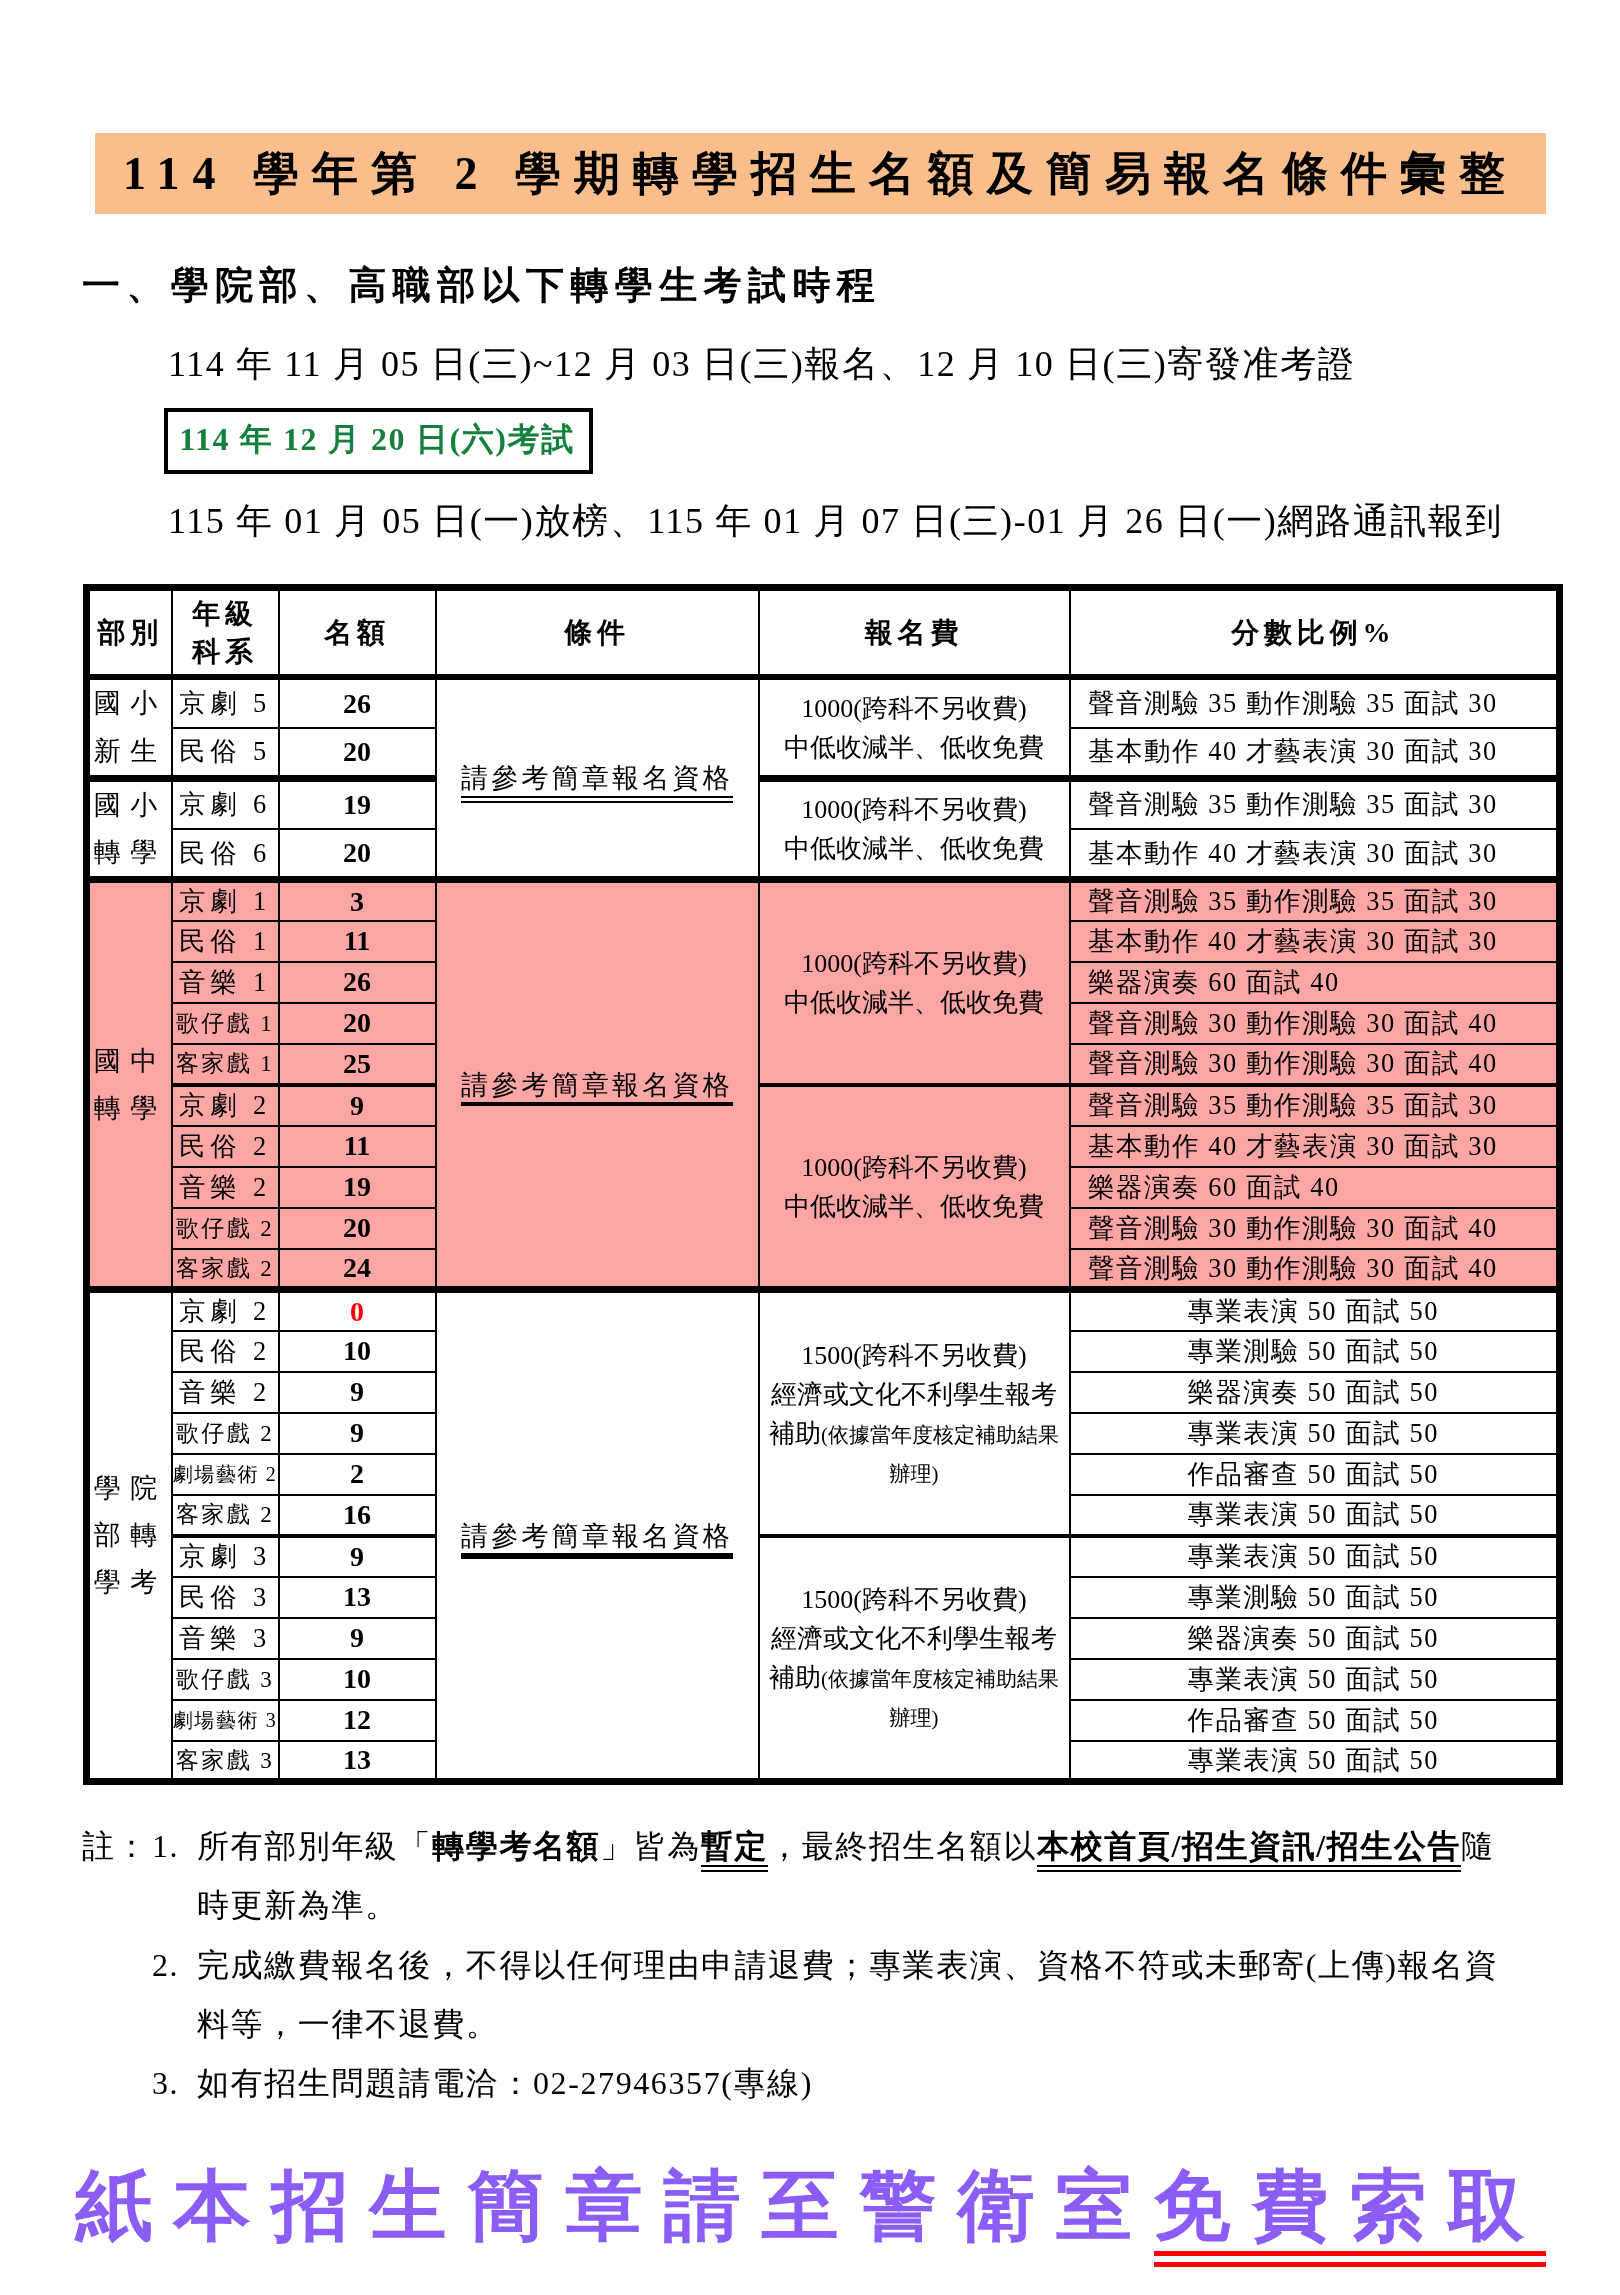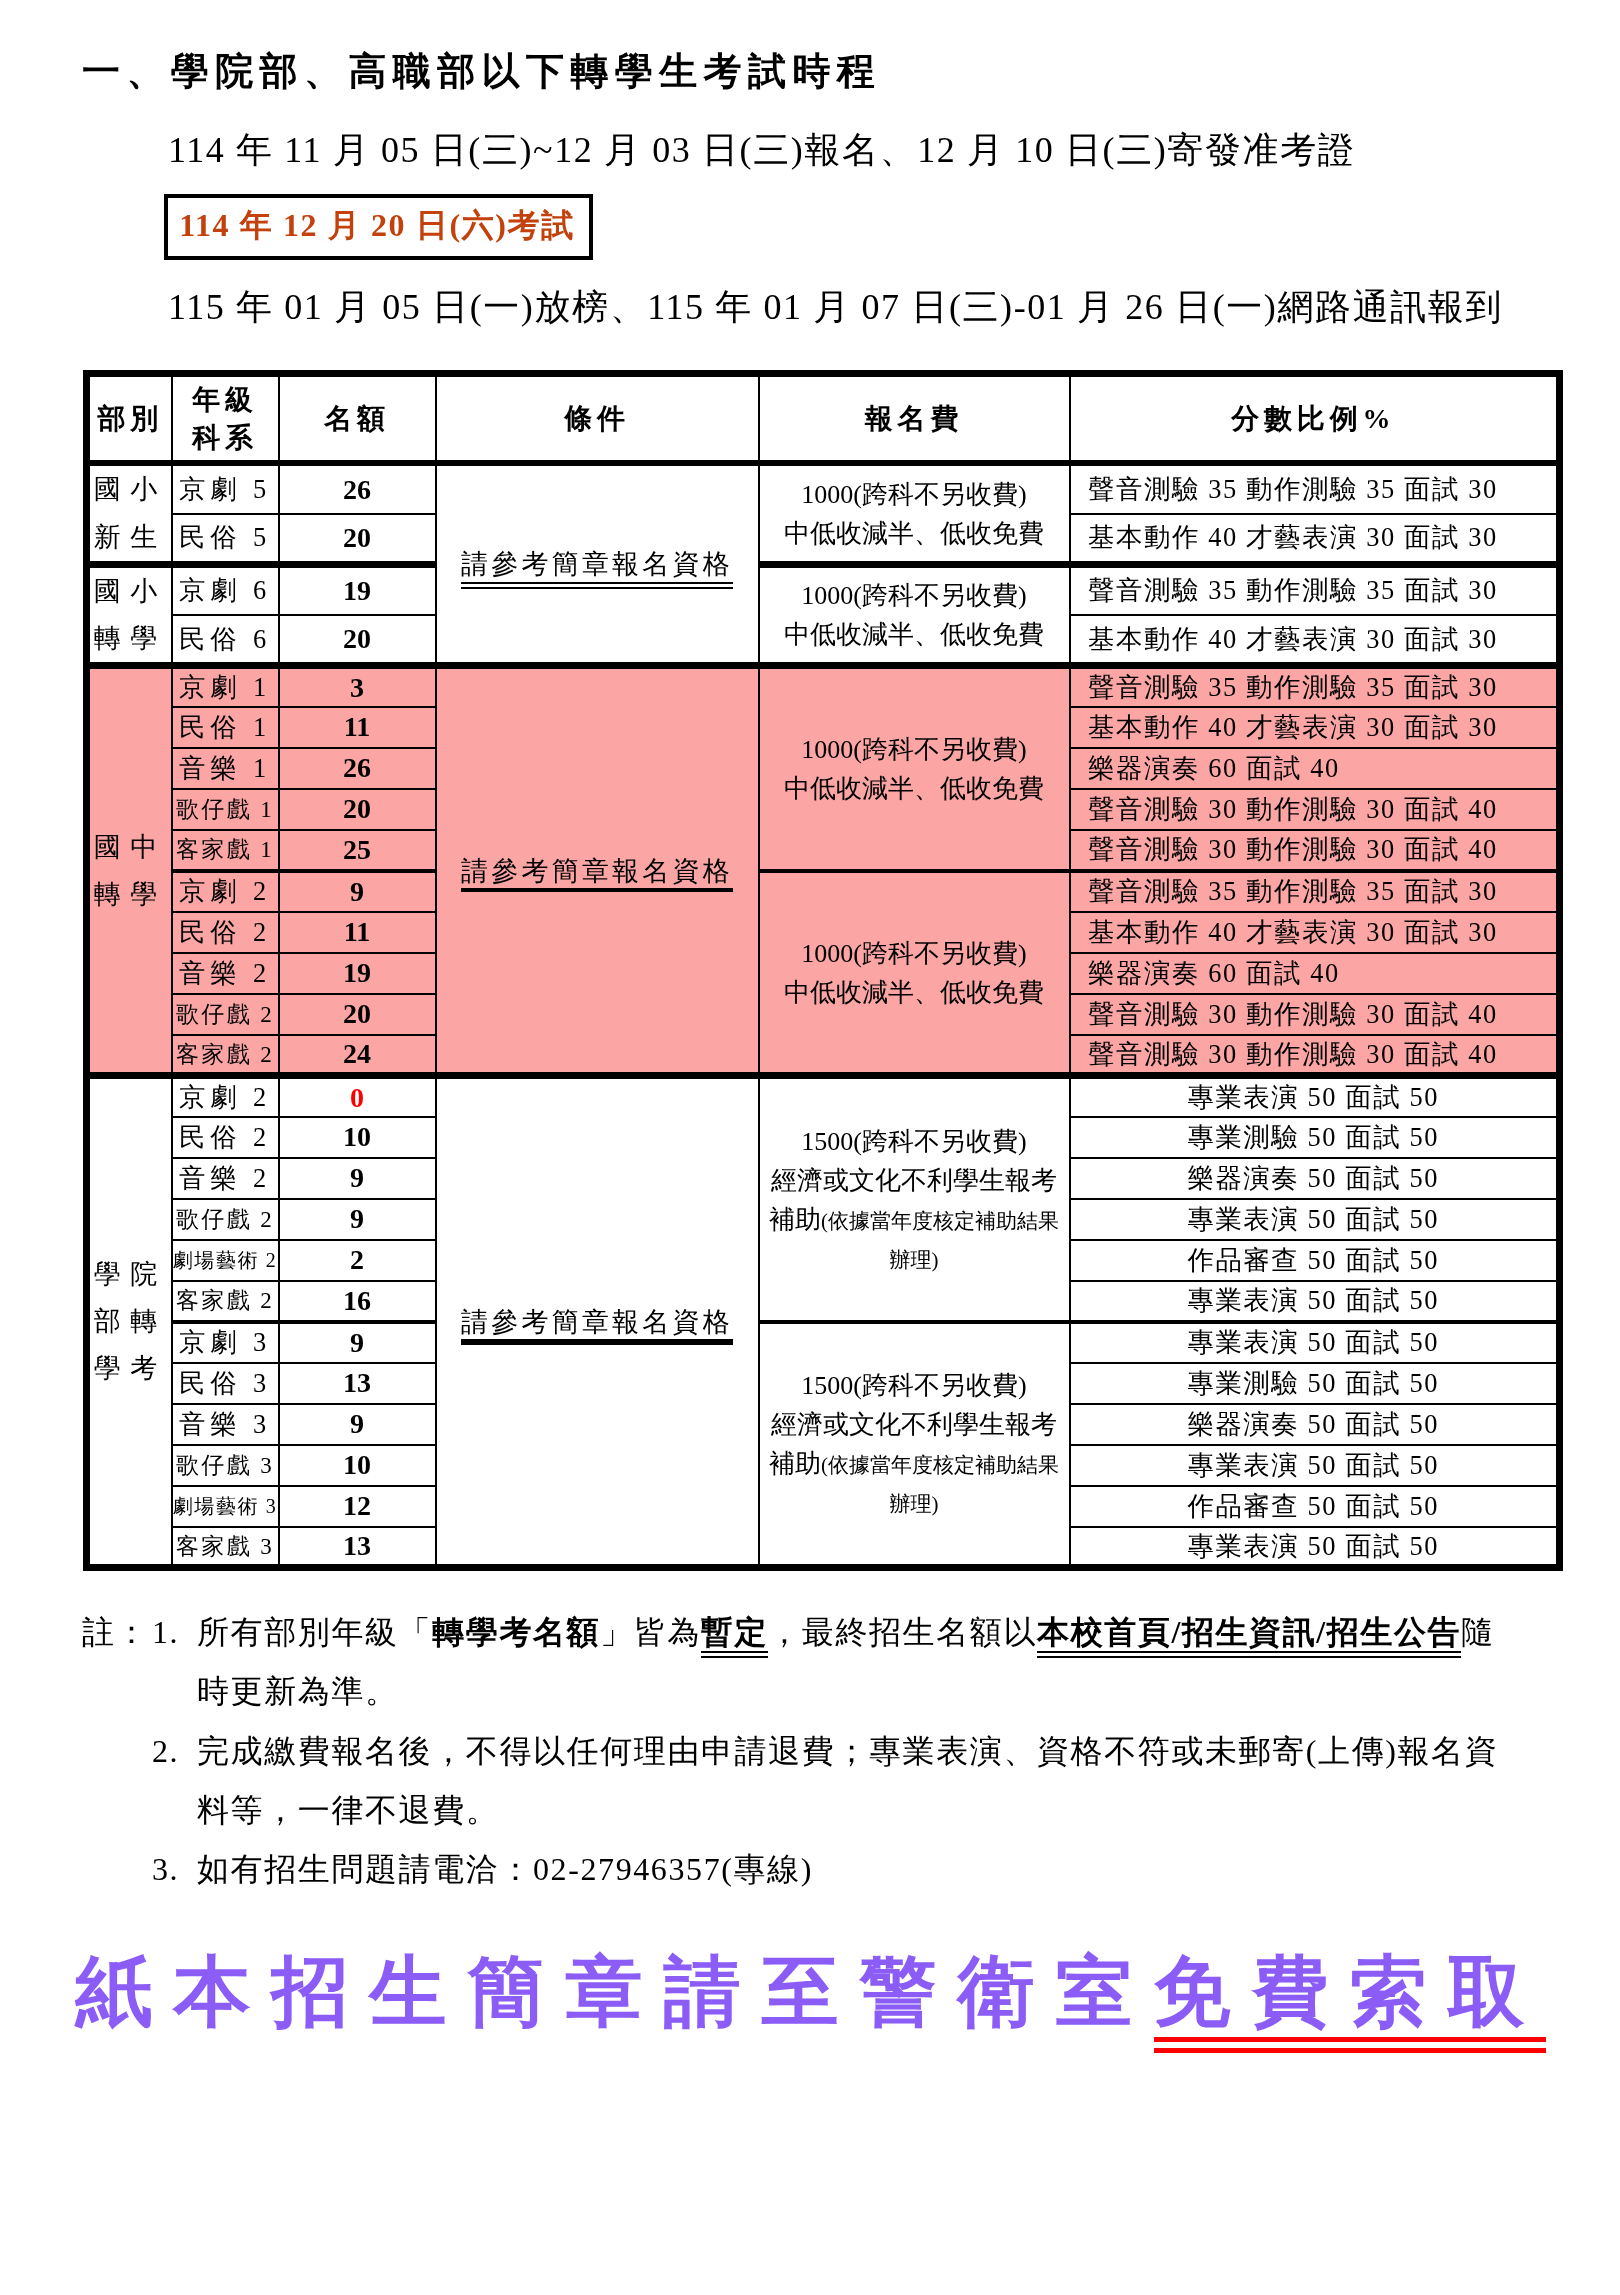--- a/index.html
+++ b/index.html
@@ -22,21 +22,21 @@
     margin:46px 0 0 82px;
     font-size:38px; font-weight:bold; letter-spacing:6.4px;
   }
   .sched-line {
     margin:29px 0 0 168px;
     font-size:36px; letter-spacing:1.6px; white-space:nowrap;
   }
   .exam-box {
     display:inline-block; margin:19px 0 0 164px;
     border:4px solid #000; padding:6.4px 14.4px 8px 11.2px;
-    font-size:32px; font-weight:bold; color:#c2410c; letter-spacing:1.6px; white-space:nowrap;
+    font-size:32px; font-weight:bold; color:#15803d; letter-spacing:1.6px; white-space:nowrap;
   }
   .sched-line.last { margin-top:22.4px; }
 
   
   table.adm {
     margin:38px 0 0 83px; width:1473px;
     border-collapse:collapse; table-layout:fixed;
     border:7.2px solid #000;
   }
   .adm th, .adm td { border:2.4px solid #000; overflow:hidden; }
@@ -87,20 +87,23 @@
     font-size:77px; font-weight:bold; color:#8b5cf6;
     letter-spacing:21px; white-space:nowrap;
   }
   .footer-banner .hl { border-bottom:16px double #FF0000; padding-bottom:1.6px; }
 </style>
 </head>
 <body>
 
 <div class="page">
 
+  <div class="title-banner">
+    <span>114 學年第 2 學期轉學招生名額及簡易報名條件彙整</span>
+  </div>
 
   <div class="section-heading">一、學院部、高職部以下轉學生考試時程</div>
 
   <div class="sched-line">114 年 11 月 05 日(三)~12 月 03 日(三)報名、12 月 10 日(三)寄發准考證</div>
 
   <div class="exam-box">
     <span>114 年 12 月 20 日(六)考試</span>
   </div>
 
   <div class="sched-line last">115 年 01 月 05 日(一)放榜、115 年 01 月 07 日(三)-01 月 26 日(一)網路通訊報到</div>

